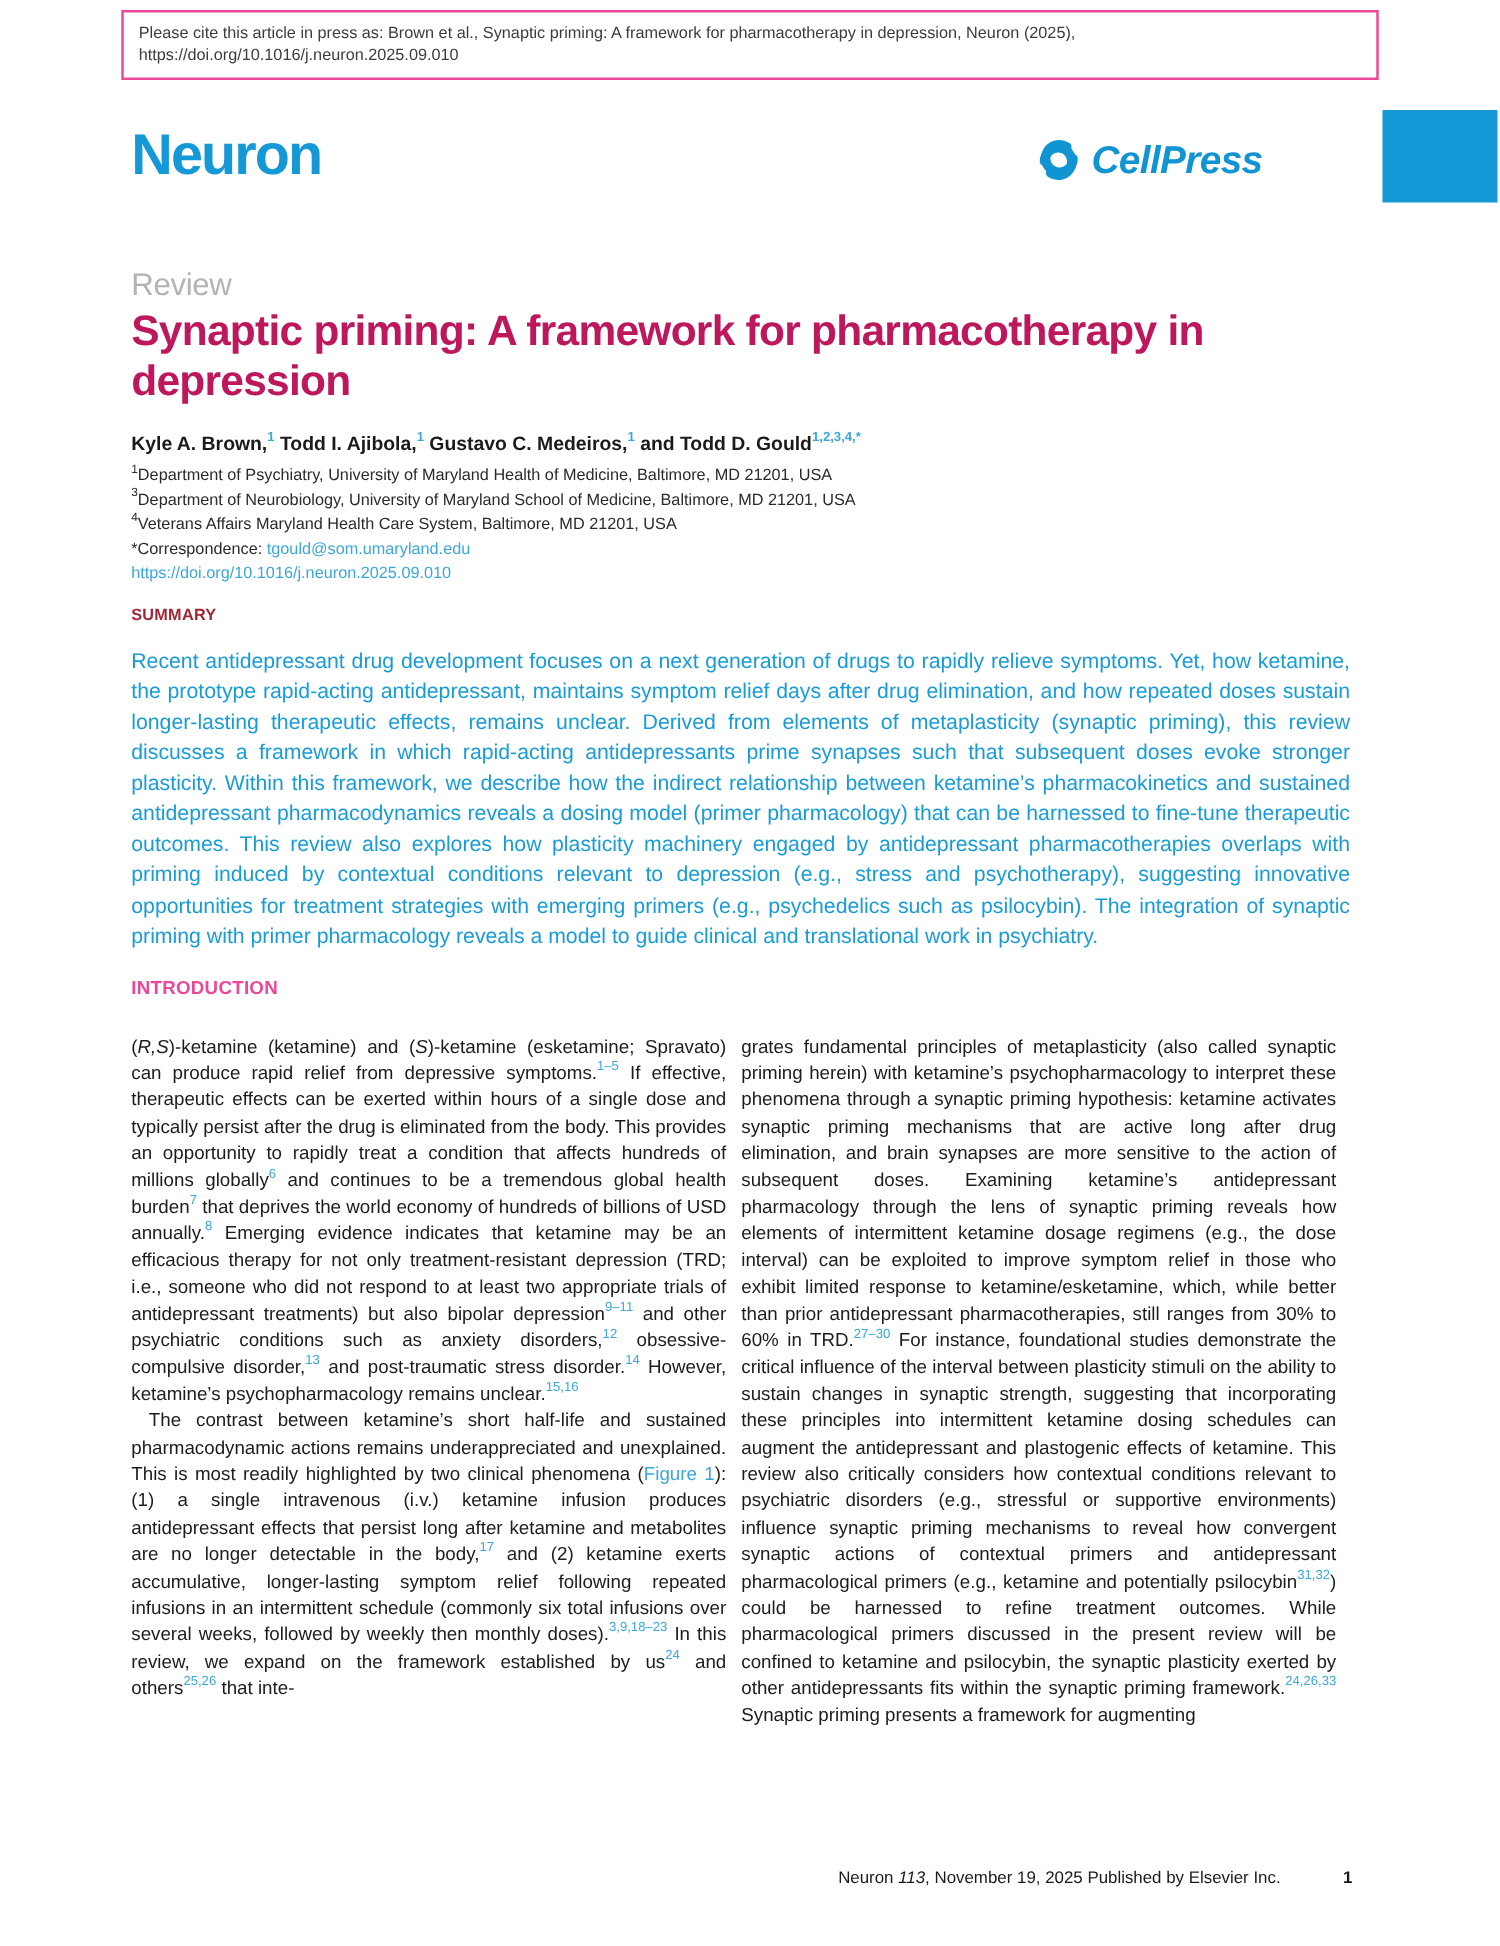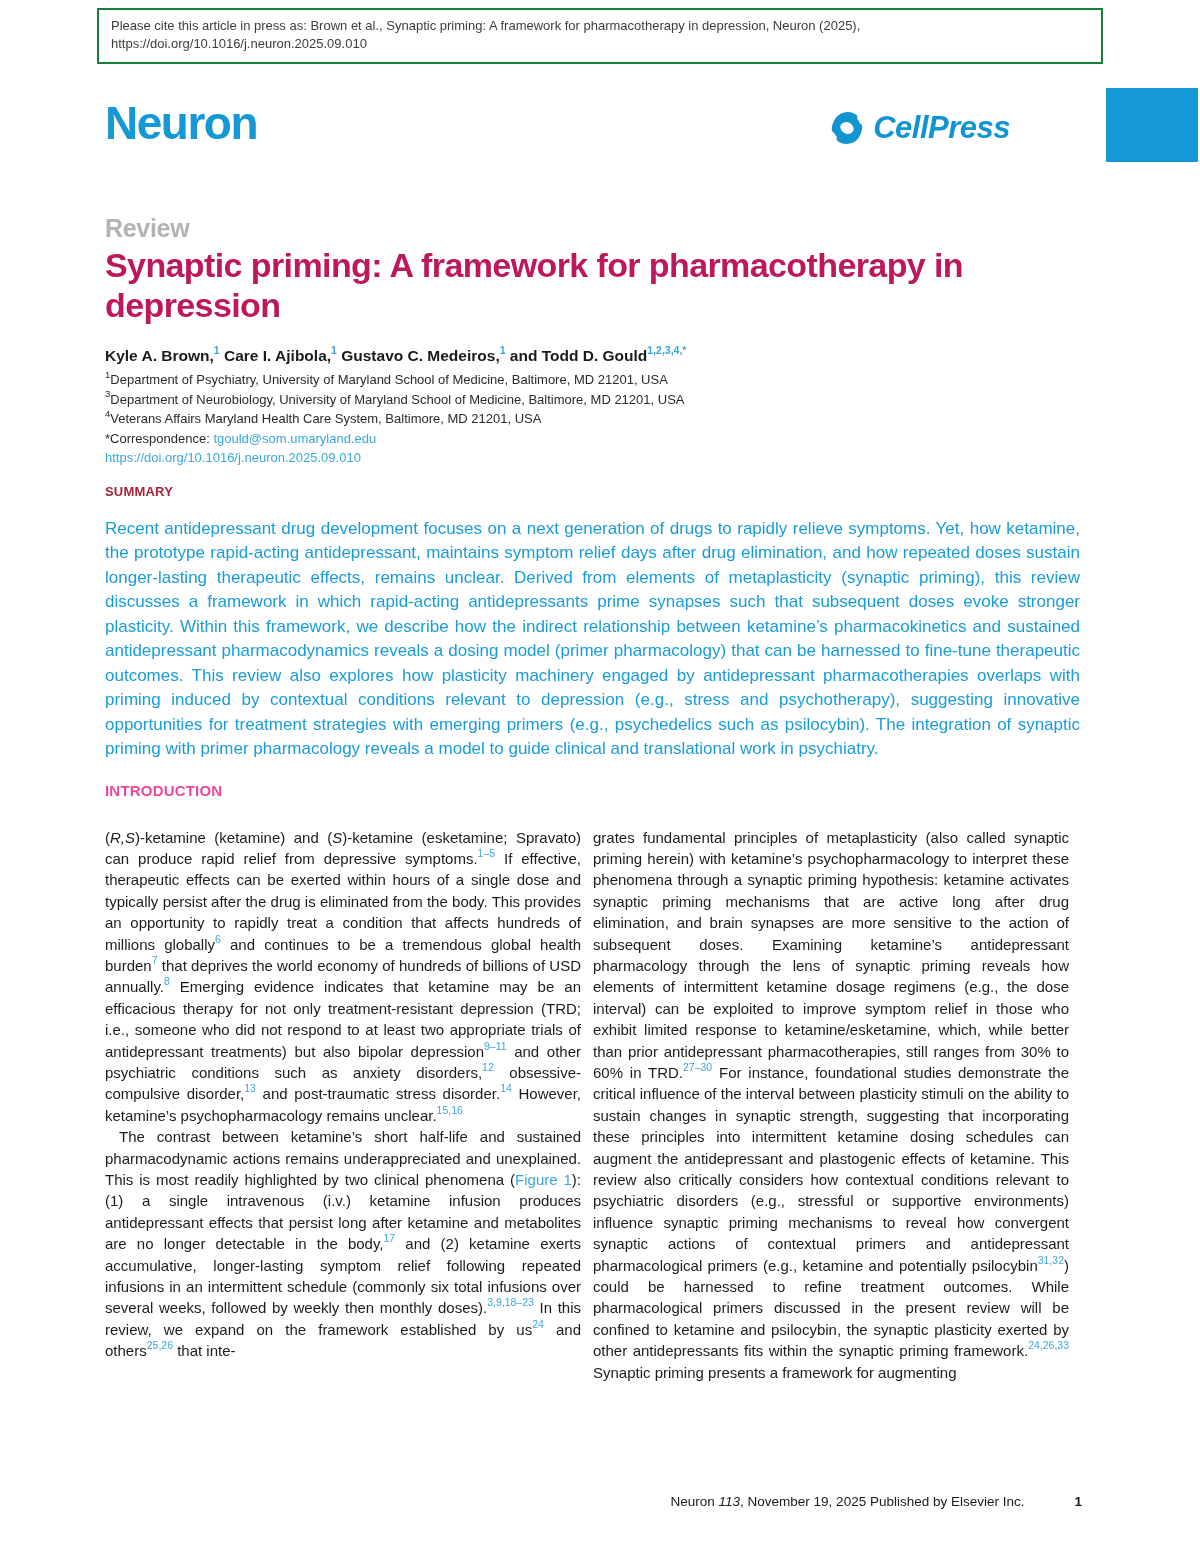--- a/index.html
+++ b/index.html
@@ -9,21 +9,21 @@
     margin:0 auto;
     background:#ffffff;
     font-family:"Liberation Sans","DejaVu Sans",sans-serif;
     color:#212121;
     overflow:hidden;
     box-sizing:border-box;
   }
   
   .cite-banner{
     margin:8px 97px 0 97px;
-    border:2px solid #15803d;
+    border:2px solid #ec4899;
     padding:7px 25px 9px 12px;
     font-size:13px;line-height:18px;color:#3c3c3c;
   }
   
   .masthead{position:relative;height:96px;margin:24px 0 0 0;}
   .journal-logo{
     position:absolute;left:105px;top:8px;
     font-size:46px;font-weight:bold;letter-spacing:-1.5px;
     color:#1599d6;
   }
@@ -34,21 +34,21 @@
   }
   .cp-swoosh{width:36px;height:36px;}
   .accent-block{
     position:absolute;right:2px;top:0px;
     width:92px;height:74px;background:#1599d6;
   }
   
   .content{padding:0 120px 0 105px;}
   .kicker{
     margin-top:30px;
-    font-size:25px;font-weight:bold;color:#b3b3b3;letter-spacing:-0.3px;
+    font-size:25px;font-weight:normal;color:#b3b3b3;letter-spacing:-0.3px;
   }
   .title{
     margin-top:2px;
     font-size:34px;line-height:40px;font-weight:bold;color:#be185d;
     letter-spacing:-0.6px;
   }
   .authors{margin-top:22px;font-size:15.5px;font-weight:bold;color:#1a1a1a;}
   .affiliations{margin-top:5px;font-size:13px;line-height:19.5px;color:#2a2a2a;}
   .affil-line{min-height:19px;}
   
@@ -112,24 +112,24 @@
     </div>
     <div class="accent-block"></div>
   </div>
 
   <div class="content">
 
     <div class="kicker">Review</div>
 
     <h1 class="title" style="margin:2px 0 0 0;">Synaptic priming: A framework for pharmacotherapy in depression</h1>
 
-    <div class="authors"><span>Kyle A. Brown,</span><sup class="ref">1</sup><span> Care I. Ajibola,</span><sup class="ref">1</sup><span> Gustavo C. Medeiros,</span><sup class="ref">1</sup><span> and Todd D. Gould</span><sup class="ref">1,2,3,4,*</sup></div>
+    <div class="authors"><span>Kyle A. Brown,</span><sup class="ref">1</sup><span> Todd I. Ajibola,</span><sup class="ref">1</sup><span> Gustavo C. Medeiros,</span><sup class="ref">1</sup><span> and Todd D. Gould</span><sup class="ref">1,2,3,4,*</sup></div>
 
     <div class="affiliations">
-      <div class="affil-line"><sup class="refk">1</sup><span>Department of Psychiatry, University of Maryland School of Medicine, Baltimore, MD 21201, USA</span></div>
+      <div class="affil-line"><sup class="refk">1</sup><span>Department of Psychiatry, University of Maryland Health of Medicine, Baltimore, MD 21201, USA</span></div>
       <div class="affil-line"><sup class="refk">3</sup><span>Department of Neurobiology, University of Maryland School of Medicine, Baltimore, MD 21201, USA</span></div>
       <div class="affil-line"><sup class="refk">4</sup><span>Veterans Affairs Maryland Health Care System, Baltimore, MD 21201, USA</span></div>
       <div class="affil-line"><span>*Correspondence: </span><span class="link">tgould@som.umaryland.edu</span></div>
       <div class="affil-line"><span class="link">https://doi.org/10.1016/j.neuron.2025.09.010</span></div>
     </div>
 
     <div class="summary-heading">SUMMARY</div>
     <div class="summary-text">Recent antidepressant drug development focuses on a next generation of drugs to rapidly relieve symptoms. Yet, how ketamine, the prototype rapid-acting antidepressant, maintains symptom relief days after drug elimination, and how repeated doses sustain longer-lasting therapeutic effects, remains unclear. Derived from elements of metaplasticity (synaptic priming), this review discusses a framework in which rapid-acting antidepressants prime synapses such that subsequent doses evoke stronger plasticity. Within this framework, we describe how the indirect relationship between ketamine’s pharmacokinetics and sustained antidepressant pharmacodynamics reveals a dosing model (primer pharmacology) that can be harnessed to fine-tune therapeutic outcomes. This review also explores how plasticity machinery engaged by antidepressant pharmacotherapies overlaps with priming induced by contextual conditions relevant to depression (e.g., stress and psychotherapy), suggesting innovative opportunities for treatment strategies with emerging primers (e.g., psychedelics such as psilocybin). The integration of synaptic priming with primer pharmacology reveals a model to guide clinical and translational work in psychiatry.</div>
 
     <div class="intro-heading">INTRODUCTION</div>

